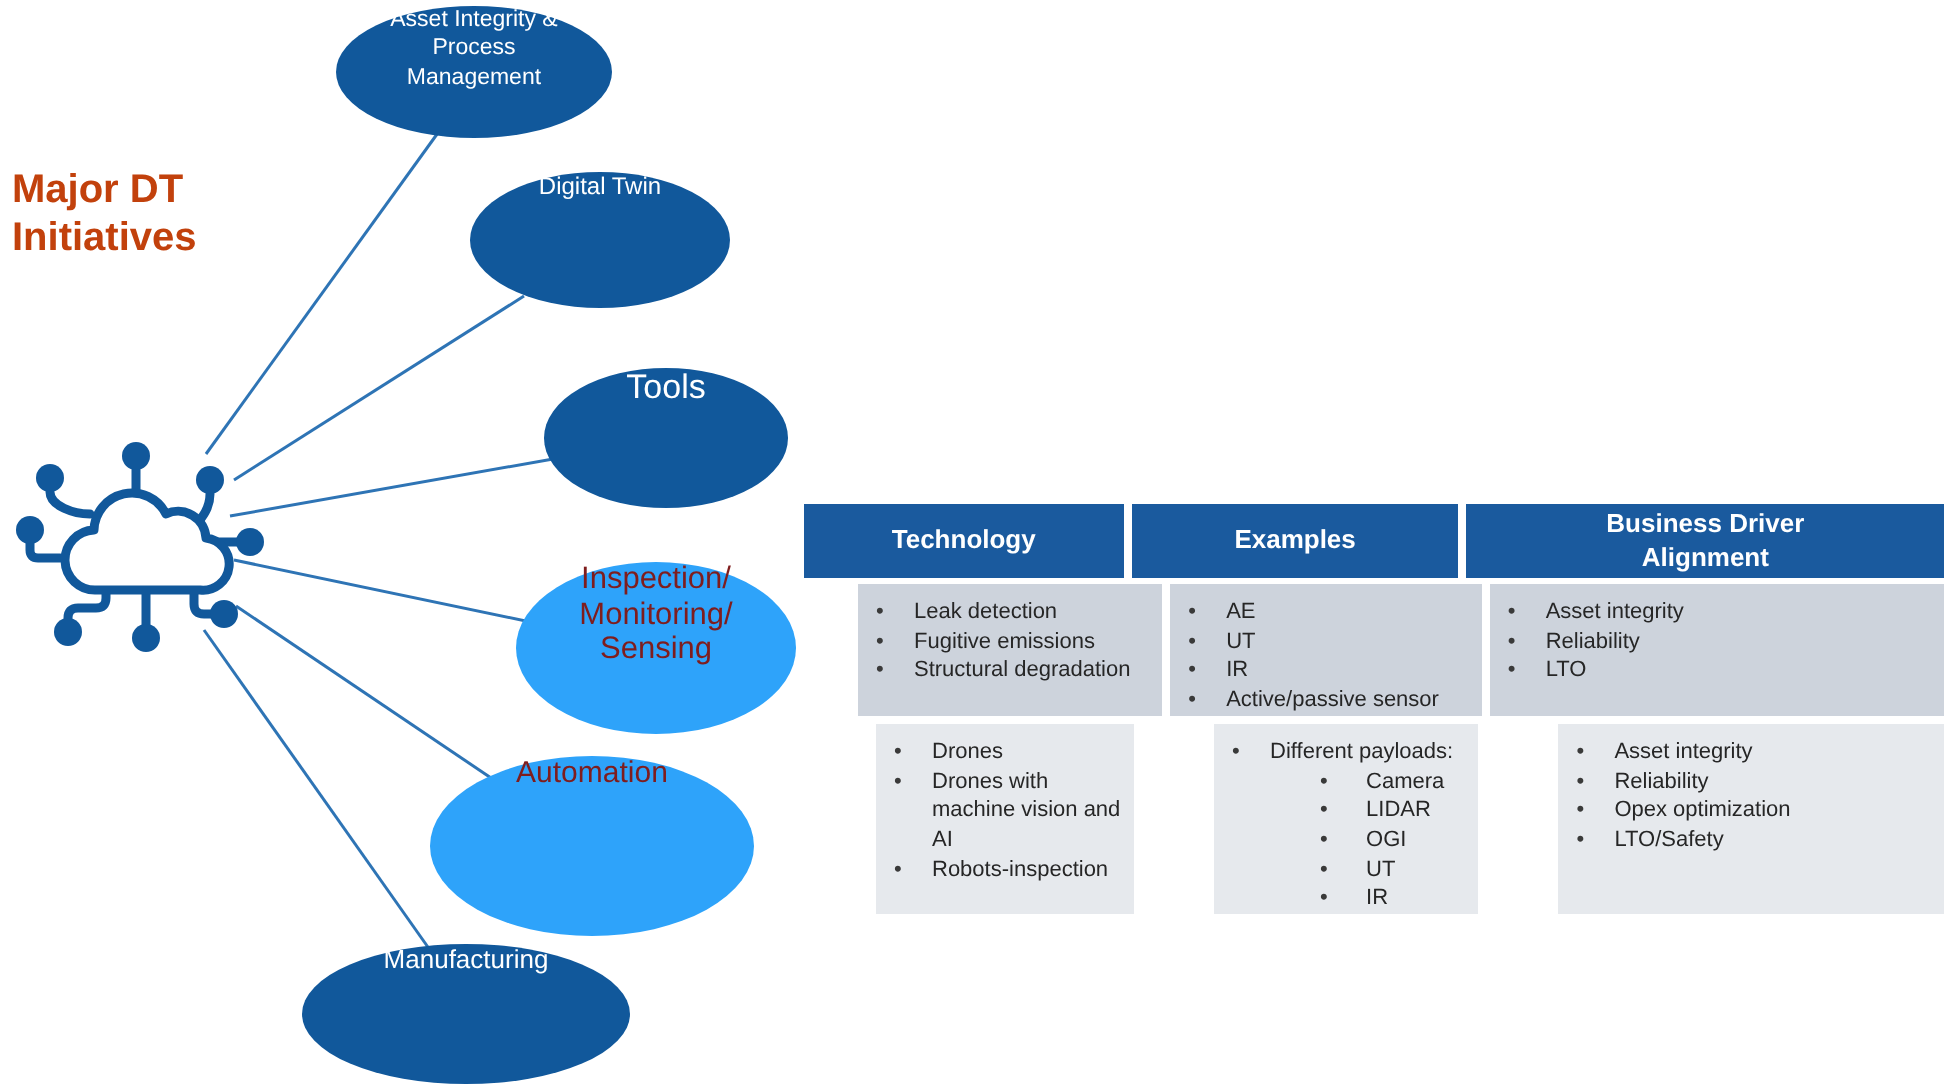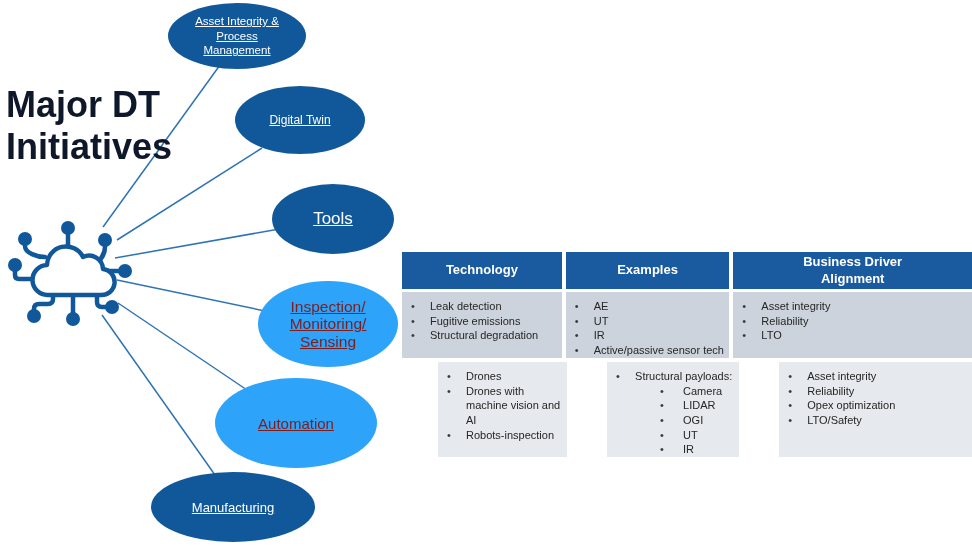--- a/index.html
+++ b/index.html
@@ -1,39 +1,39 @@
 <!DOCTYPE html>
 <html><head>
 <meta charset="utf-8">
 <style>
   html,body{margin:0;padding:0;background:#fff;}
   .canvas{position:relative;width:972px;height:546px;background:#ffffff;overflow:hidden;
           font-family:"Liberation Sans",sans-serif;}
   svg.connectors{position:absolute;left:0;top:0;z-index:1;}
-  .title{position:absolute;left:6px;top:84px;z-index:2;font-size:36px;font-weight:bold;
-         color:#0f172a;line-height:1.18;white-space:pre-line;}
+  .title{position:absolute;left:6px;top:84px;z-index:2;font-size:20px;font-weight:bold;
+         color:#c2410c;line-height:1.18;white-space:pre-line;}
   svg.cloud{position:absolute;left:8px;top:203px;z-index:2;}
-  .node{position:absolute;z-index:2;border-radius:50%;display:flex;align-items:center;
-        justify-content:center;text-align:center;text-decoration:underline;}
+  .node{position:absolute;z-index:2;border-radius:50%;display:flex;
+        justify-content:center;text-align:center;}
   .node span{white-space:pre-line;}
   .node.dark{background:#11589B;color:#ffffff;}
   .node.light{background:#2EA3FA;color:#7f1d1d;}
   .n-asset{left:168px;top:3px;width:138px;height:66px;font-size:11.5px;line-height:1.25;}
   .n-digital{left:235px;top:86px;width:130px;height:68px;font-size:12px;}
   .n-tools{left:272px;top:184px;width:122px;height:70px;font-size:17px;}
   .n-inspection{left:258px;top:281px;width:140px;height:86px;font-size:15.5px;line-height:1.13;}
   .n-automation{left:215px;top:378px;width:162px;height:90px;font-size:15px;}
   .n-manufacturing{left:151px;top:472px;width:164px;height:70px;font-size:13px;}
   .dt-table{position:absolute;left:402px;top:252px;width:570px;z-index:2;}
   .thead{display:flex;gap:4px;height:37px;}
   .th{background:#1A5A9E;color:#fff;font-weight:bold;font-size:13px;display:flex;
       align-items:center;justify-content:center;text-align:center;line-height:1.25;
       white-space:pre-line;}
   .trow{display:flex;gap:4px;}
-  .r1{margin-top:3px;height:66px;}
+  .r1{margin-top:3px;height:66px;margin-left:27px;}
   .r2{margin-top:4px;height:95px;}
   .r1 .td{background:#CDD3DC;}
   .r2 .td{background:#E6E9ED;margin-left:36px;}
   .c1{width:166px;}
   .c2{width:170px;}
   .c3{width:248px;}
   .td{overflow:hidden;}
   .td ul{list-style:none;margin:0;padding:7px 2px 0 0;font-size:11px;color:#262626;
          line-height:1.33;}
   .td li{position:relative;padding-left:28px;}
@@ -141,21 +141,21 @@
     <div class="trow r2">
       <div class="td c1">
         <ul>
             <li class="lvl1">Drones</li>
             <li class="lvl1">Drones with machine vision and AI</li>
             <li class="lvl1">Robots-inspection</li>
           </ul>
       </div>
       <div class="td c2">
         <ul>
-            <li class="lvl1">Structural payloads:</li>
+            <li class="lvl1">Different payloads:</li>
             <li class="lvl2">Camera</li>
             <li class="lvl2">LIDAR</li>
             <li class="lvl2">OGI</li>
             <li class="lvl2">UT</li>
             <li class="lvl2">IR</li>
           </ul>
       </div>
       <div class="td c3">
         <ul>
             <li class="lvl1">Asset integrity</li>

